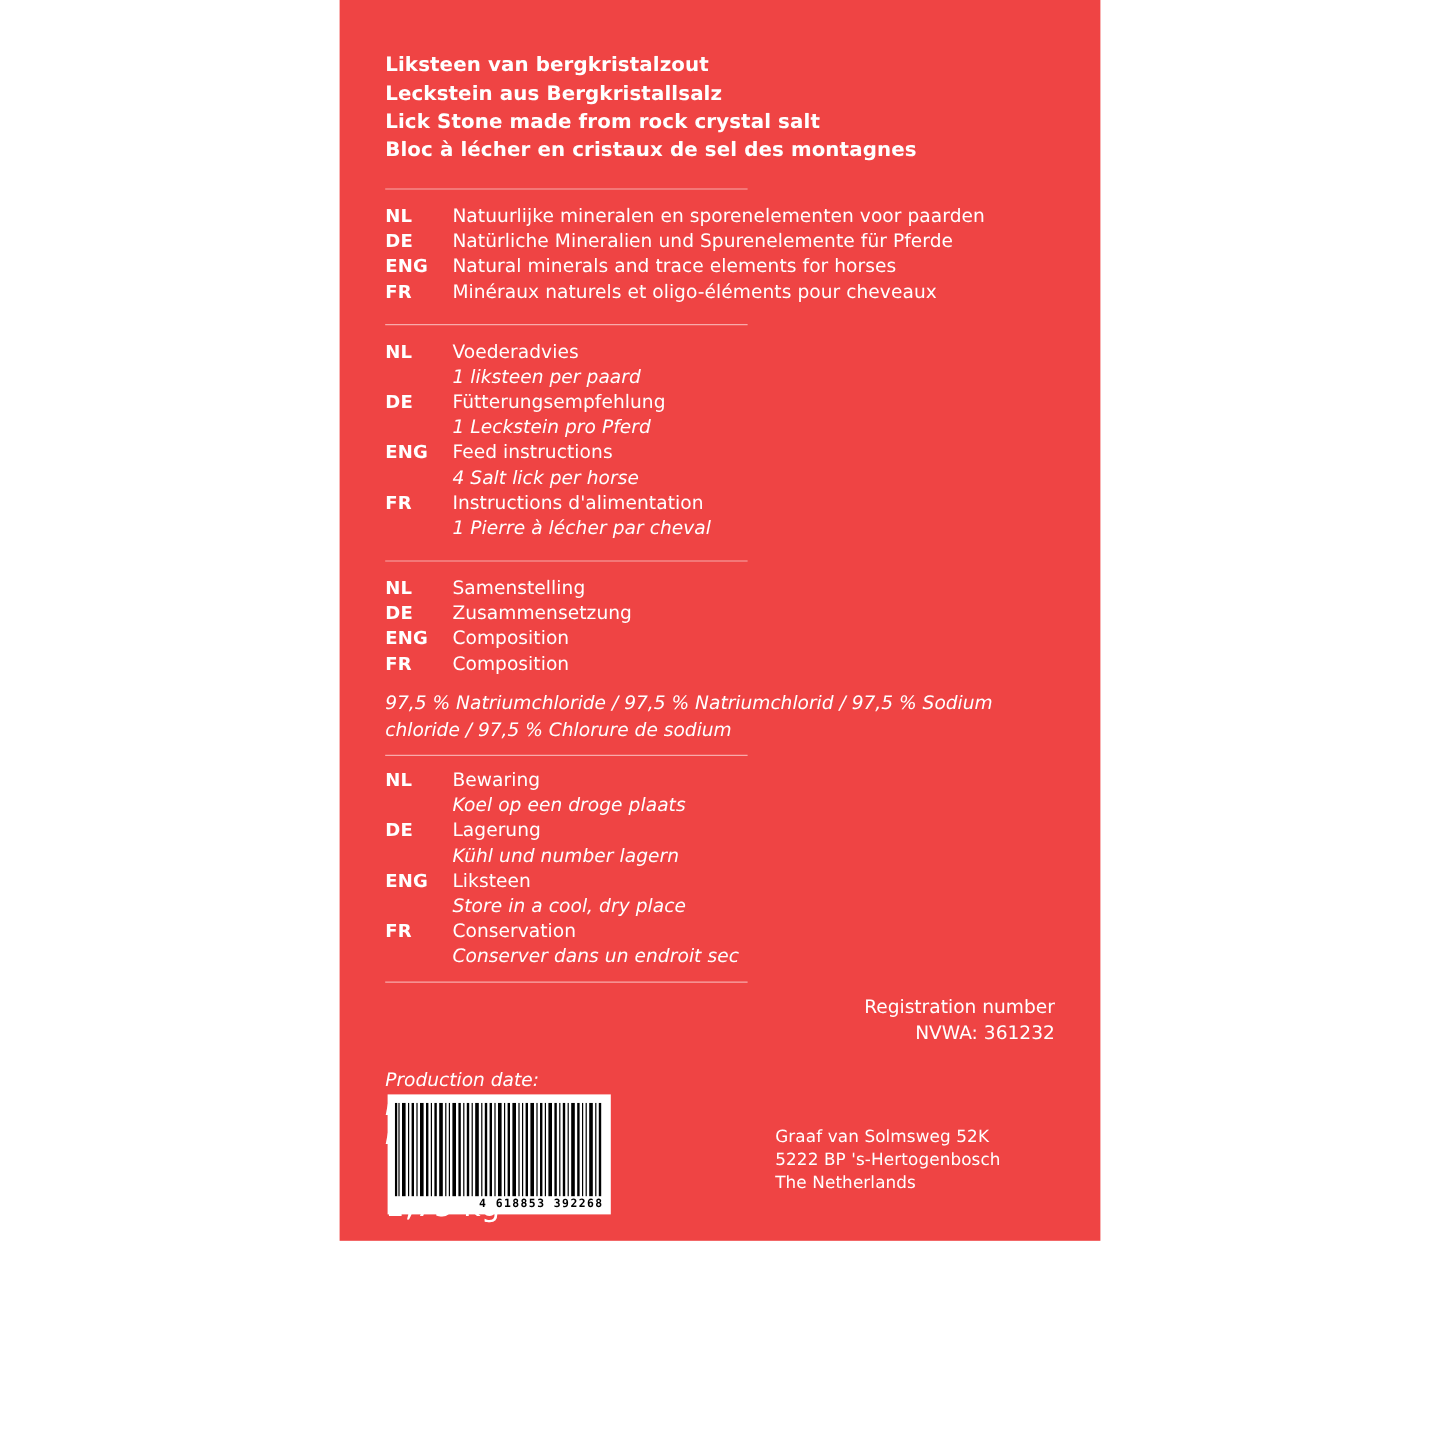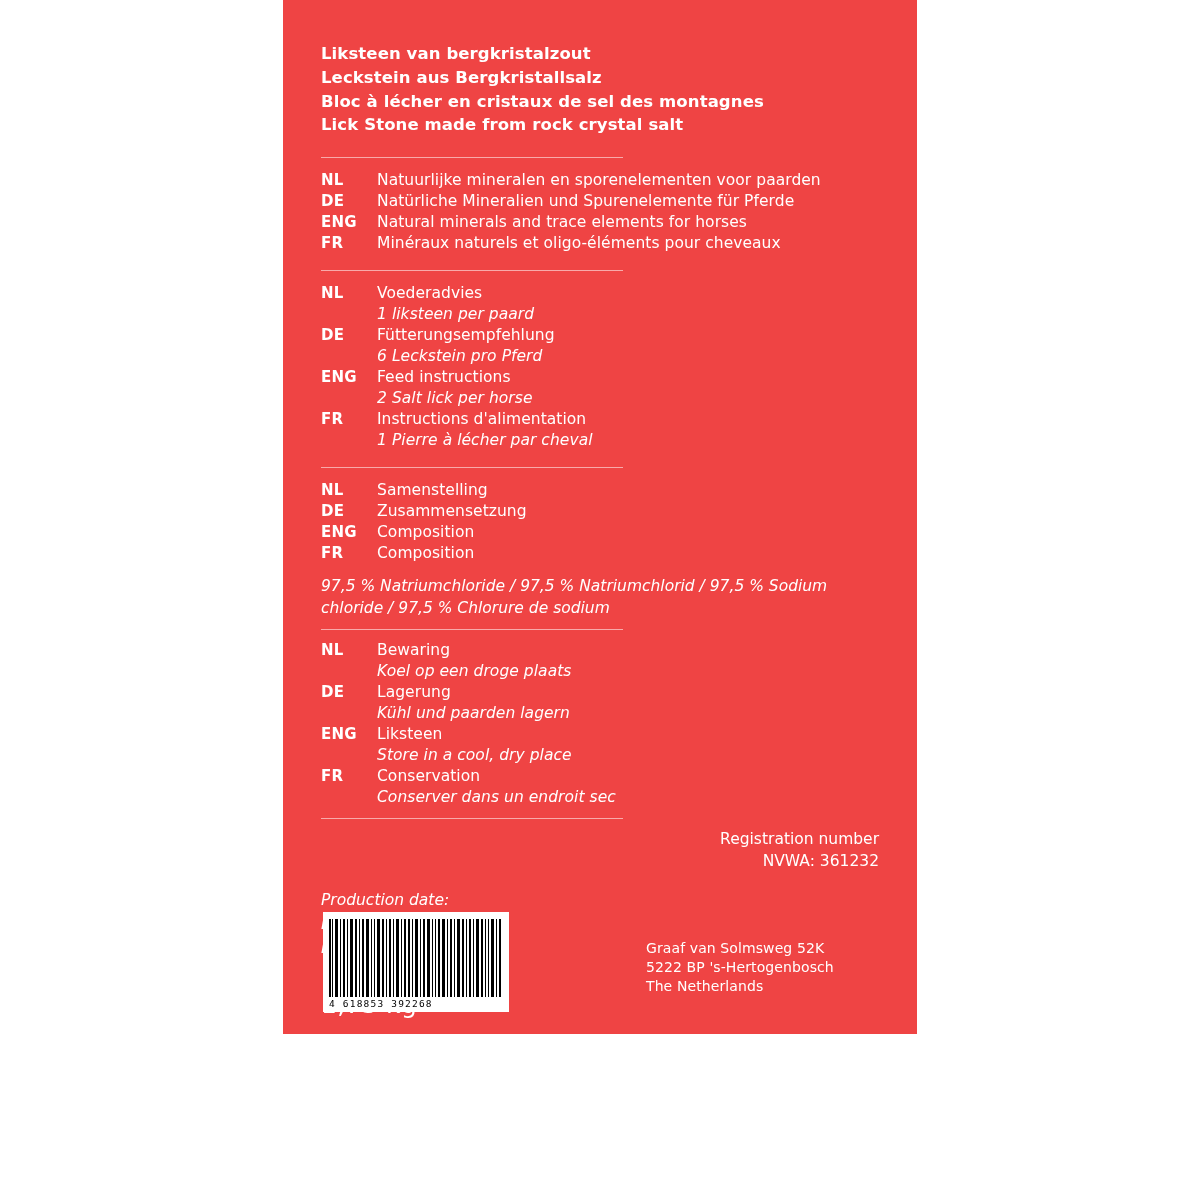--- a/index.html
+++ b/index.html
@@ -109,45 +109,46 @@
   }
   .bars {
     height: 78px;
     width: 100%;
     display: block;
   }
   .barcode-num {
     font-family: "DejaVu Sans Mono", monospace;
     font-size: 9.5px;
     color: #000000;
-    text-align: left;
+    text-align: right;
     letter-spacing: 1.2px;
     line-height: 11px;
     padding-top: 1px;
+    font-weight: bold;
   }
   .address {
     position: absolute;
     left: 363px;
     bottom: 38px;
     font-size: 14px;
     line-height: 19px;
     letter-spacing: 0.1px;
   }
 </style>
 </head>
 <body>
 
 <div class="label">
   <div class="inner">
 
     <div class="title-block">
       <div class="title-line">Liksteen van bergkristalzout</div>
       <div class="title-line">Leckstein aus Bergkristallsalz</div>
+      <div class="title-line">Lick Stone made from rock crystal salt</div>
       <div class="title-line">Bloc à lécher en cristaux de sel des montagnes</div>
-      <div class="title-line">Lick Stone made from rock crystal salt</div>
     </div>
 
     <div class="spacer-20"></div>
     <hr class="rule">
     <div class="spacer-12"></div>
 
     <div class="sec">
       <div class="row">
         <span class="lang">NL</span>
         <span class="txt">Natuurlijke mineralen en sporenelementen voor paarden</span>
@@ -176,28 +177,28 @@
         <span class="txt">Voederadvies</span>
       </div>
       <div class="row indent">
         <span class="txt it">1 liksteen per paard</span>
       </div>
       <div class="row">
         <span class="lang">DE</span>
         <span class="txt">Fütterungsempfehlung</span>
       </div>
       <div class="row indent">
-        <span class="txt it">6 Leckstein pro Pferd</span>
+        <span class="txt it">1 Leckstein pro Pferd</span>
       </div>
       <div class="row">
         <span class="lang">ENG</span>
         <span class="txt">Feed instructions</span>
       </div>
       <div class="row indent">
-        <span class="txt it">2 Salt lick per horse</span>
+        <span class="txt it">4 Salt lick per horse</span>
       </div>
       <div class="row">
         <span class="lang">FR</span>
         <span class="txt">Instructions d'alimentation</span>
       </div>
       <div class="row indent">
         <span class="txt it">1 Pierre à lécher par cheval</span>
       </div>
     </div>
 
@@ -236,21 +237,21 @@
         <span class="txt">Bewaring</span>
       </div>
       <div class="row indent">
         <span class="txt it">Koel op een droge plaats</span>
       </div>
       <div class="row">
         <span class="lang">DE</span>
         <span class="txt">Lagerung</span>
       </div>
       <div class="row indent">
-        <span class="txt it">Kühl und paarden lagern</span>
+        <span class="txt it">Kühl und number lagern</span>
       </div>
       <div class="row">
         <span class="lang">ENG</span>
         <span class="txt">Liksteen</span>
       </div>
       <div class="row indent">
         <span class="txt it">Store in a cool, dry place</span>
       </div>
       <div class="row">
         <span class="lang">FR</span>

